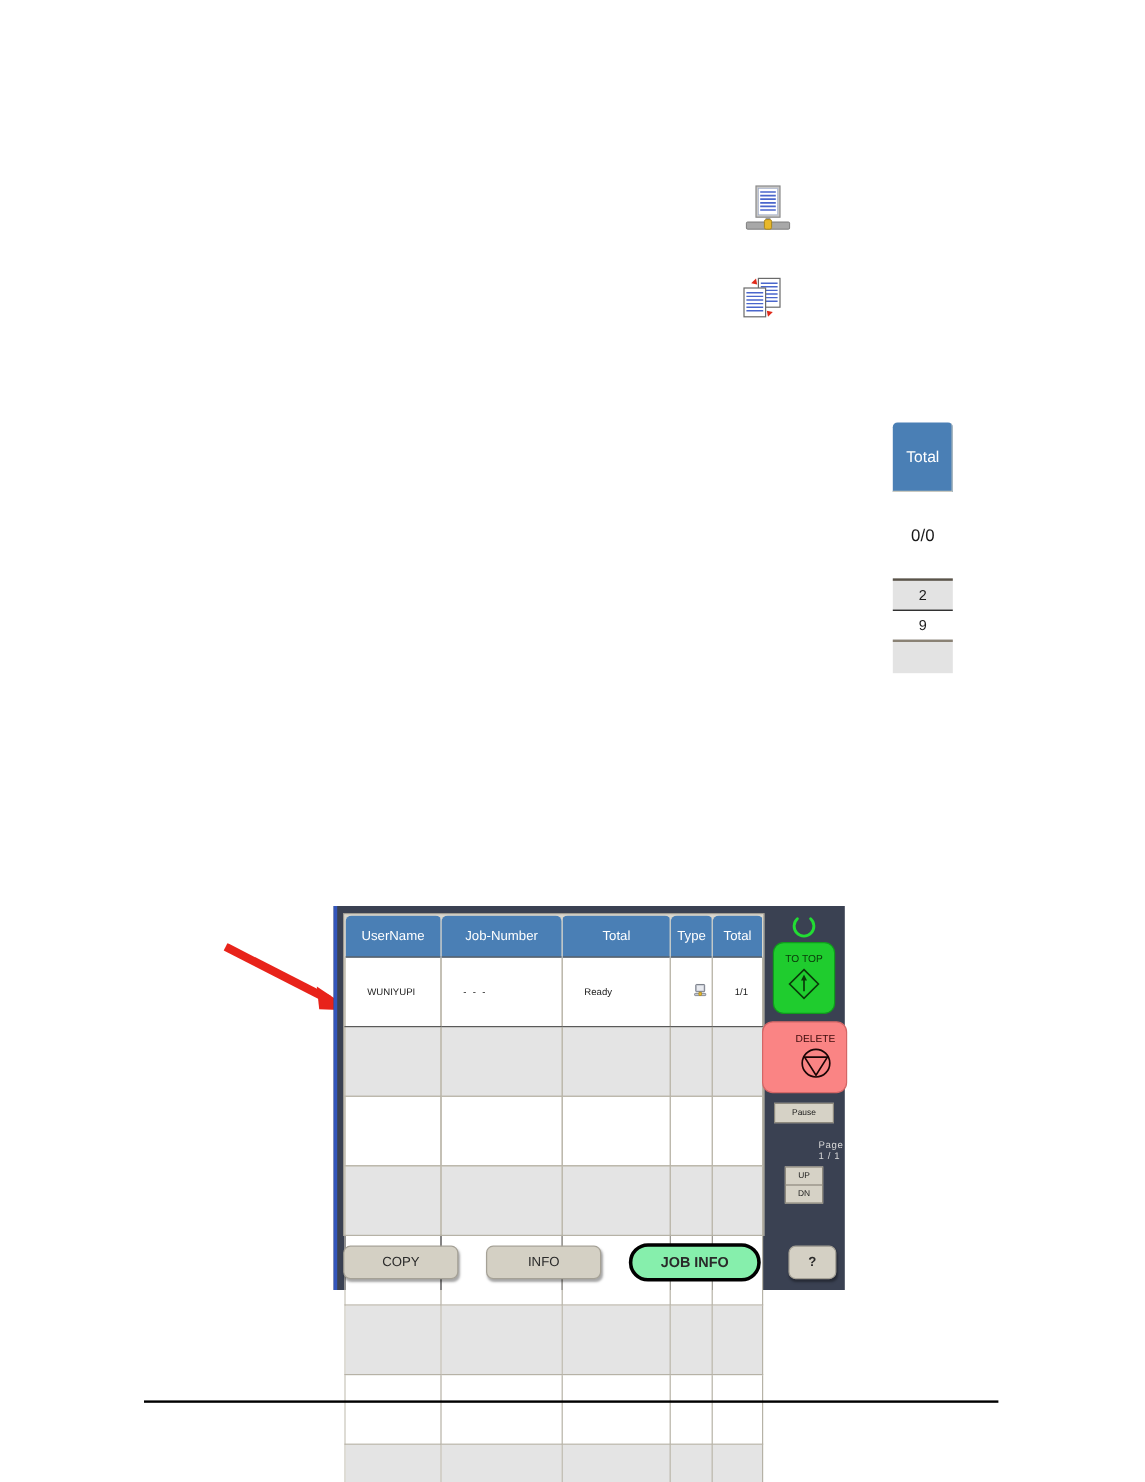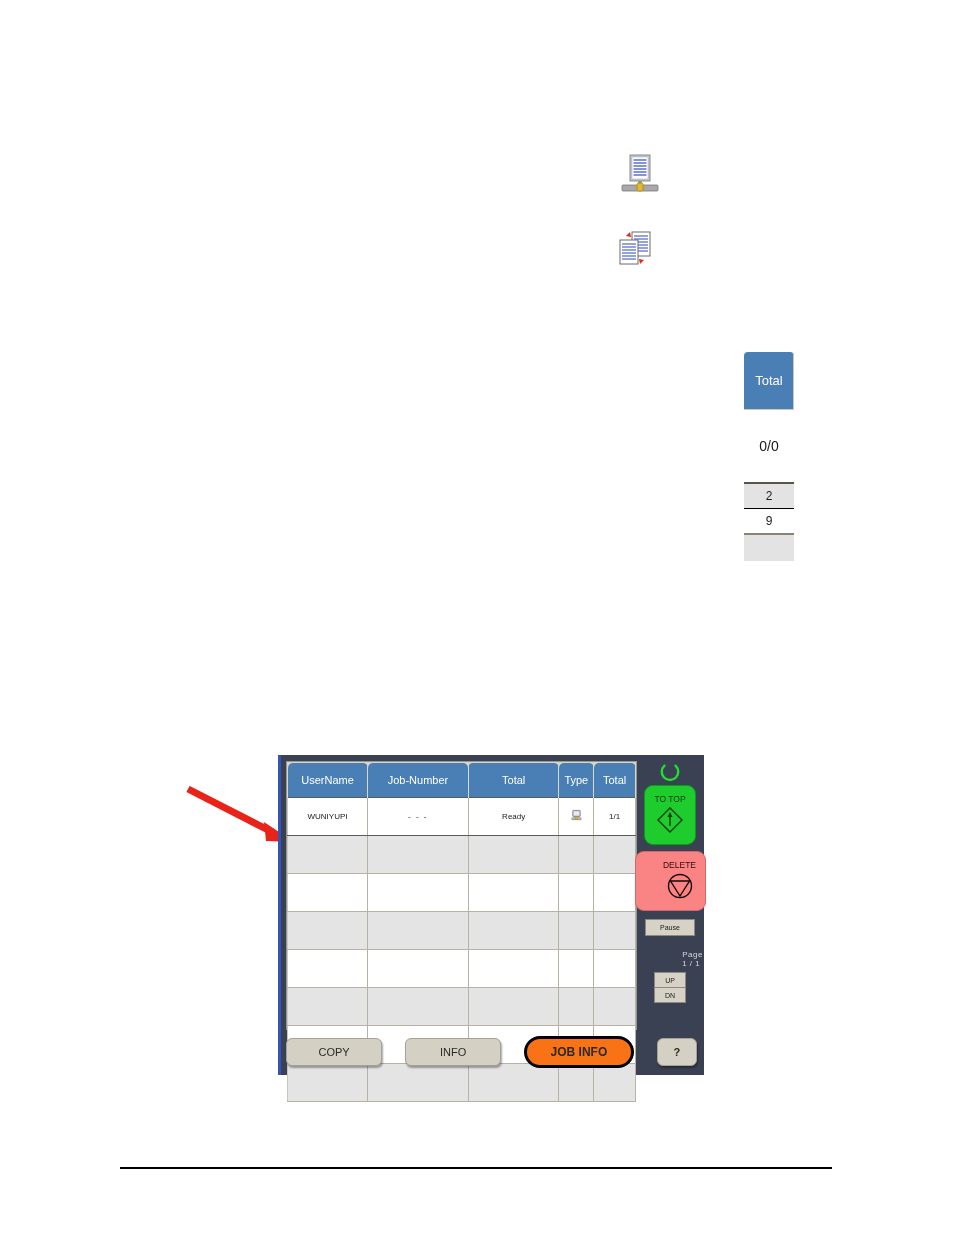--- a/index.html
+++ b/index.html
@@ -136,24 +136,24 @@
     height: 34px;
     border-radius: 5px 5px 0 0;
     border: 1px solid #d9d6cc;
     border-bottom: none;
     padding: 0;
   }
   table.job-table td {
     font-size: 8px;
     color: #1a1a1a;
     height: 21px;
-    text-align: center;
+    text-align: left;
     border: 1px solid #b6b2a6;
     border-left: 1px solid #c9c5ba;
-    padding: 8px;
+    padding: 18px;
     background: #ffffff;
     overflow: hidden;
     white-space: nowrap;
   }
   tr.row-alt td { background: #e4e4e4; }
   tr.row-filled td { background: #ffffff; border-top: 1px solid #5a5a5a; border-bottom: 1px solid #5a5a5a; }
   tr.row-selected td {
     background: #e0e0e0;
     border-top: 2px solid #000000;
     border-bottom: 2px solid #000000;
@@ -242,21 +242,21 @@
     border: 1px solid #a5a196;
     color: #2a2a2a;
     font-size: 11px;
     display: flex; align-items: center; justify-content: center;
     box-shadow: 1px 2px 2px rgba(0,0,0,0.35);
   }
   .tab-copy { width: 118px; }
   .tab-scan { width: 118px; }
   .tab-jobinfo {
     width: 130px;
-    background: #f97316;
+    background: #86efac;
     border: 3px solid #000000;
     border-radius: 16px;
     font-weight: bold;
     font-size: 12px;
     box-shadow: none;
   }
   .tab-help { width: 48px; font-weight: bold; }
 
   
   .page-rule {

